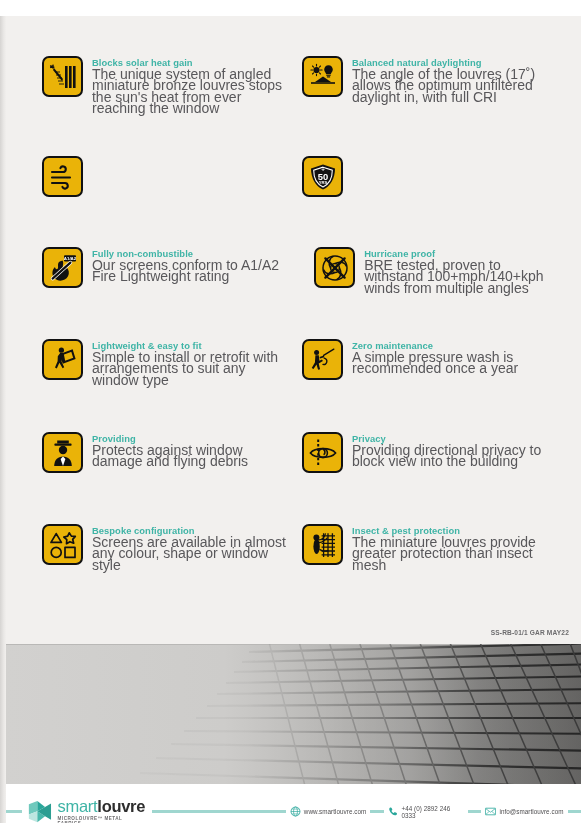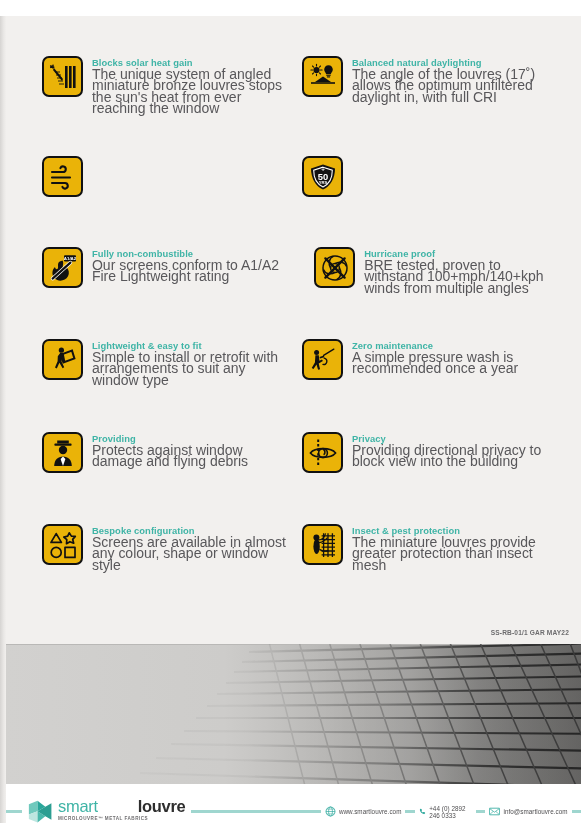--- a/index.html
+++ b/index.html
@@ -95,21 +95,21 @@
   .rule{
     height:2.5px;background:#9fd6cf;flex:0 0 auto;
   }
   .logo-wrap{display:flex;align-items:flex-start;margin:0 6px;}
   .logo-mark{width:26px;height:26px;margin-right:4px;margin-top:1px;}
   .logo-text{display:flex;flex-direction:column;justify-content:center;}
   .logo-word{
     font-size:16.5px;line-height:16px;letter-spacing:-0.3px;color:#3fb4a6;
     font-weight:normal;
   }
-  .logo-word b{color:#2e2e2e;font-weight:bold;padding-left:40px;}
+  .logo-word b{color:#2e2e2e;font-weight:bold;}
   .logo-tag{
     font-size:4.6px;color:#6f6e70;letter-spacing:0.5px;margin-top:2px;
     font-weight:bold;
   }
   .contact{
     display:flex;align-items:center;gap:4px;
   }
   .c-item{display:flex;align-items:center;gap:3px;}
   .c-item span{font-size:6.3px;color:#4f4e50;letter-spacing:0.05px;}
   .c-icon{width:11px;height:11px;display:block;}

